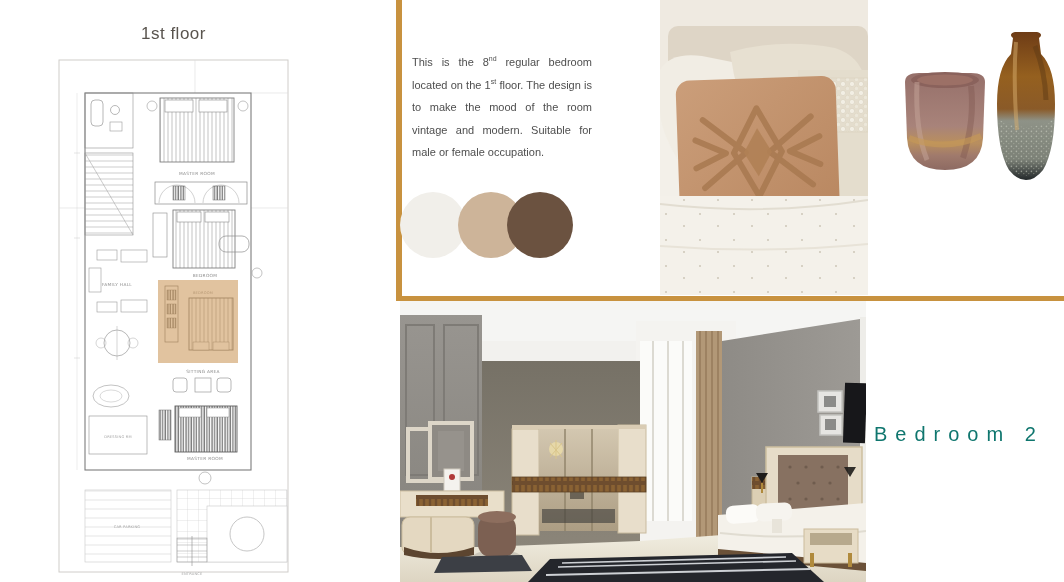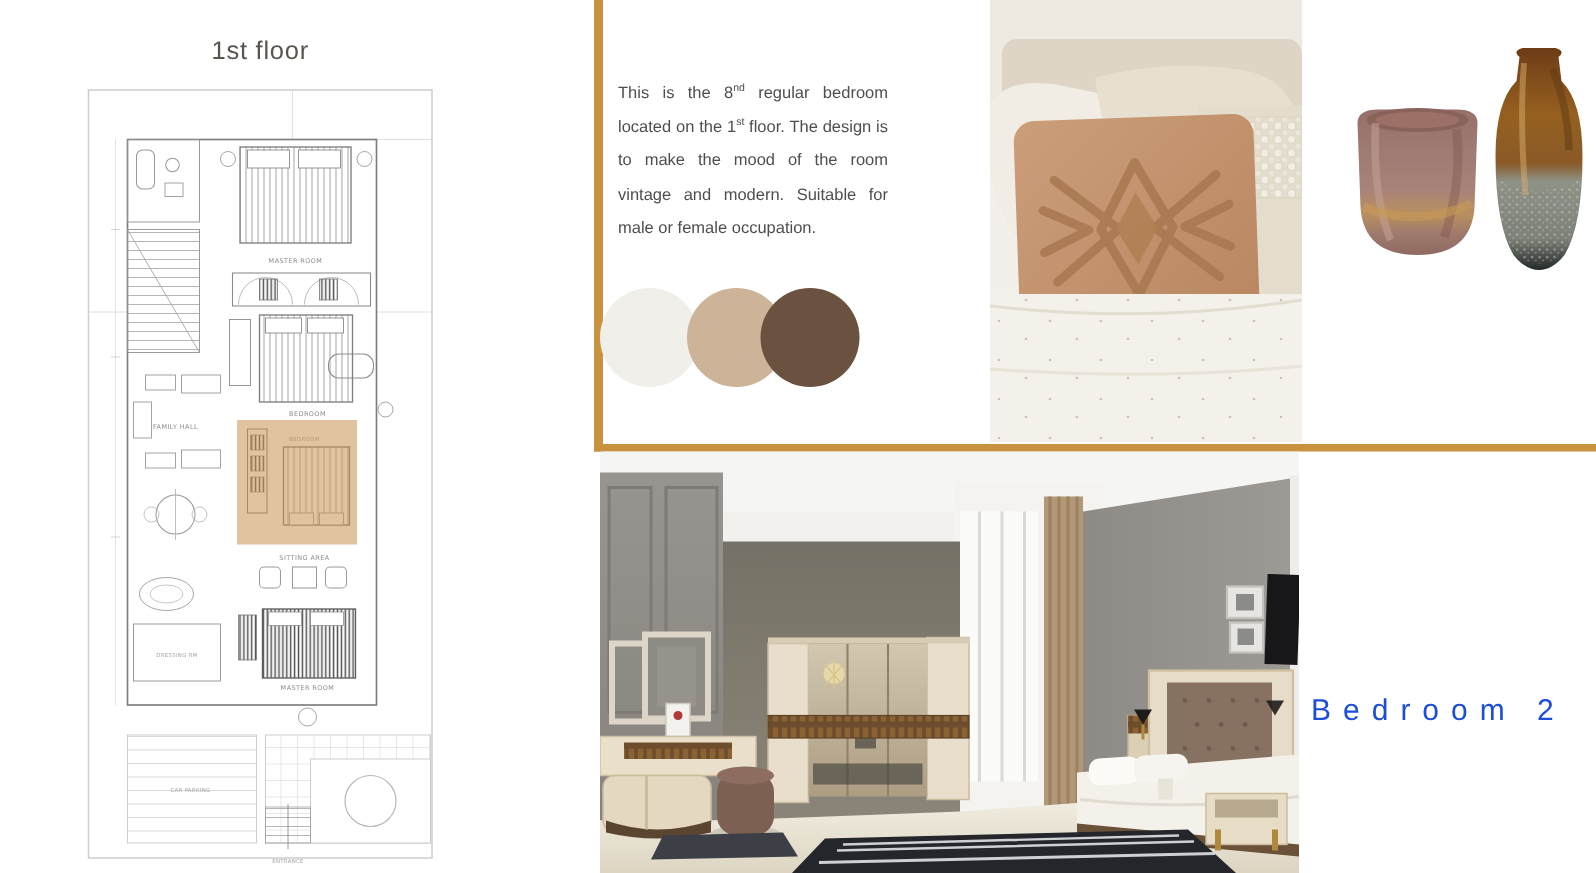--- a/index.html
+++ b/index.html
@@ -25,21 +25,21 @@
   .sw1{left:458px;z-index:2;}
   .sw2{left:507px;z-index:3;}
 
   
   .pillow-photo{position:absolute;left:660px;top:0;width:208px;height:295px;overflow:hidden;}
   .vases-photo{position:absolute;left:875px;top:20px;width:189px;height:180px;overflow:hidden;}
   .bedroom-photo{position:absolute;left:400px;top:301px;width:466px;height:281px;overflow:hidden;}
 
   
   .room-label{position:absolute;left:874px;top:423px;width:190px;font-size:20px;
-    letter-spacing:8px;color:#1d4ed8;white-space:nowrap;margin-top:40px;}
+    letter-spacing:8px;color:#0f766e;white-space:nowrap;}
 
   svg text{font-family:"DejaVu Sans",sans-serif;}
   .plabel{font-size:4.3px;fill:#8d8d8d;letter-spacing:.3px;}
   .plabel-sm{font-size:3.6px;fill:#a5a5a5;letter-spacing:.2px;}
 </style>
 </head>
 <body>
 
 <div id="stage">
 

